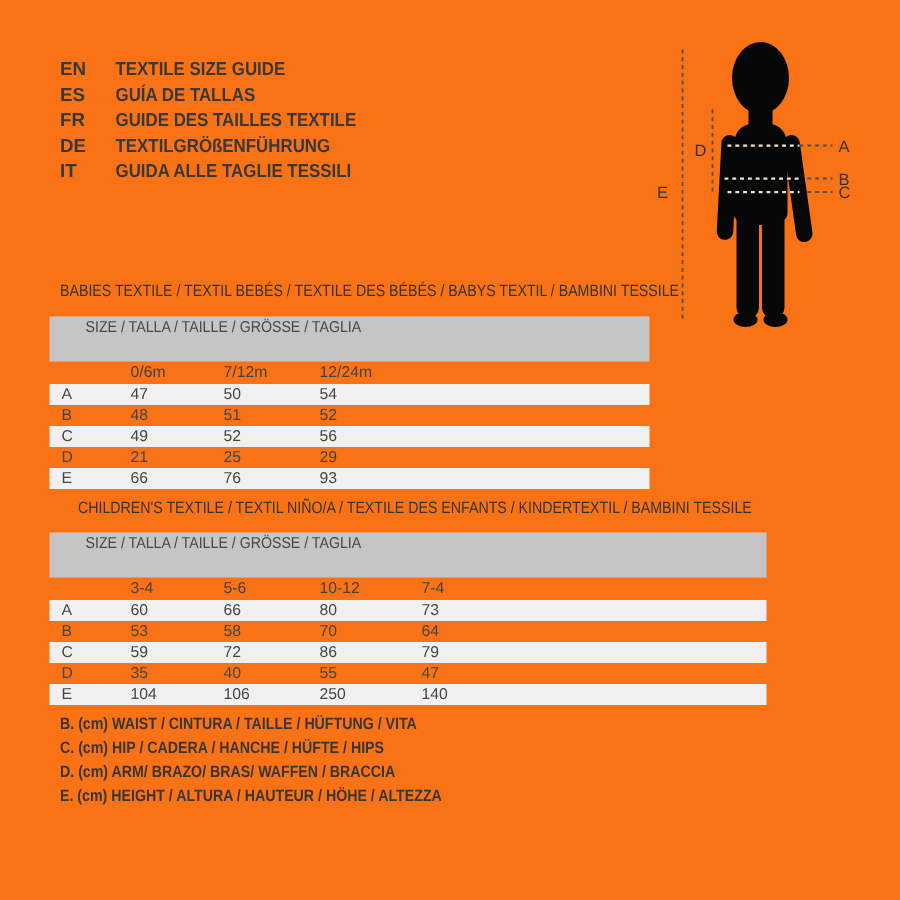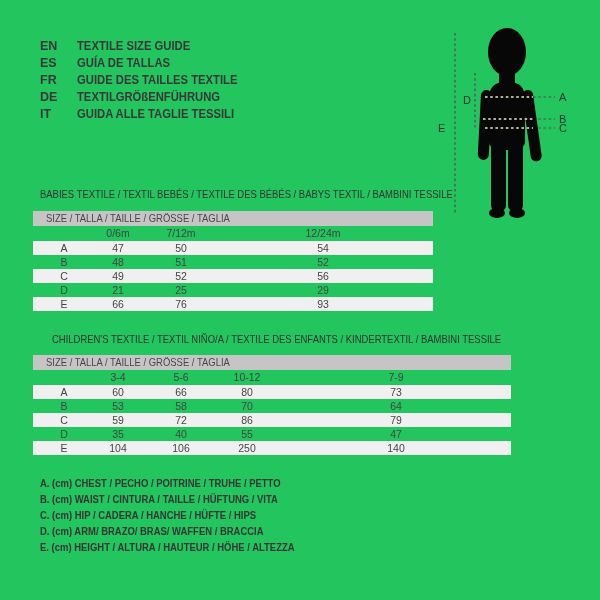--- a/index.html
+++ b/index.html
@@ -1,32 +1,32 @@
 <!DOCTYPE html>
 <html><head>
 <meta charset="utf-8">
 <style>
   html,body{margin:0;padding:0;}
   body{font-family:"Liberation Sans",sans-serif;background:#ffffff;}
-  .page{position:relative;width:600px;height:600px;background:#22c55e;overflow:hidden;color:#3d3d3d;}
+  .page{position:relative;width:600px;height:600px;background:#f97316;overflow:hidden;color:#3d3d3d;}
   .abs{position:absolute;}
   .cx{display:inline-block;transform:scaleX(.86);transform-origin:0 50%;white-space:nowrap;}
   .cx9{display:inline-block;transform:scaleX(.9);transform-origin:0 50%;white-space:nowrap;}
 
   
   .lang-list{left:40px;top:38px;font-size:12.5px;font-weight:700;color:#383838;}
   .lang-row{display:grid;grid-template-columns:37px auto;height:17px;line-height:17px;}
 
   
   .sec-title{left:40px;font-size:11px;font-weight:400;color:#333;height:13px;line-height:13px;}
 
   
   .table{left:33px;}
-  .size-bar{background:#c5c5c5;height:15px;line-height:15px;padding-left:13px;font-size:10.5px;color:#474747;}
-  .trow{display:grid;height:14px;line-height:14px;padding-left:8px;font-size:10.5px;color:#454545;text-align:center;}
+  .size-bar{background:#c5c5c5;height:30px;line-height:15px;padding-left:24px;font-size:10.5px;color:#474747;}
+  .trow{display:grid;height:14px;line-height:14px;padding-left:8px;font-size:10.5px;color:#454545;}
   .babies .trow{grid-template-columns:46px 62px 64px 1fr;}
   .children .trow{grid-template-columns:46px 62px 64px 68px 1fr;}
   .colhead{height:15px;line-height:15px;color:#424242;}
   .rows .trow:nth-child(odd){background:#f0f0f0;}
   .cell{overflow:hidden;}
 
   
   .legend{left:40px;top:475px;font-size:11px;font-weight:700;color:#363636;}
   .legend-line{height:16px;line-height:16px;}
 
@@ -164,21 +164,21 @@
   <div class="abs table children" style="top:355px;width:478px;">
     <div class="size-bar">
       <span class="cx9">SIZE / TALLA / TAILLE / GRÖSSE / TAGLIA</span>
     </div>
     <div class="trow colhead">
       <span class="cell"></span>
 
     <span class="cell">3-4</span>
         <span class="cell">5-6</span>
         <span class="cell">10-12</span>
-        <span class="cell">7-9</span>
+        <span class="cell">7-4</span>
       </div>
     <div class="rows">
 
         <div class="trow">
           <span class="cell">A</span>
           <span class="cell">60</span>
           <span class="cell">66</span>
           <span class="cell">80</span>
           <span class="cell">73</span>
         </div>
@@ -213,23 +213,20 @@
           <span class="cell">106</span>
           <span class="cell">250</span>
           <span class="cell">140</span>
         </div>
       </div>
   </div>
 
   <div class="abs legend">
     <div>
 
-        <div class="legend-line">
-          <span class="cx">A. (cm) CHEST / PECHO / POITRINE / TRUHE / PETTO</span>
-        </div>
 
         <div class="legend-line">
           <span class="cx">B. (cm) WAIST / CINTURA / TAILLE / HÜFTUNG / VITA</span>
         </div>
 
         <div class="legend-line">
           <span class="cx">C. (cm) HIP / CADERA / HANCHE / HÜFTE / HIPS</span>
         </div>
 
         <div class="legend-line">

